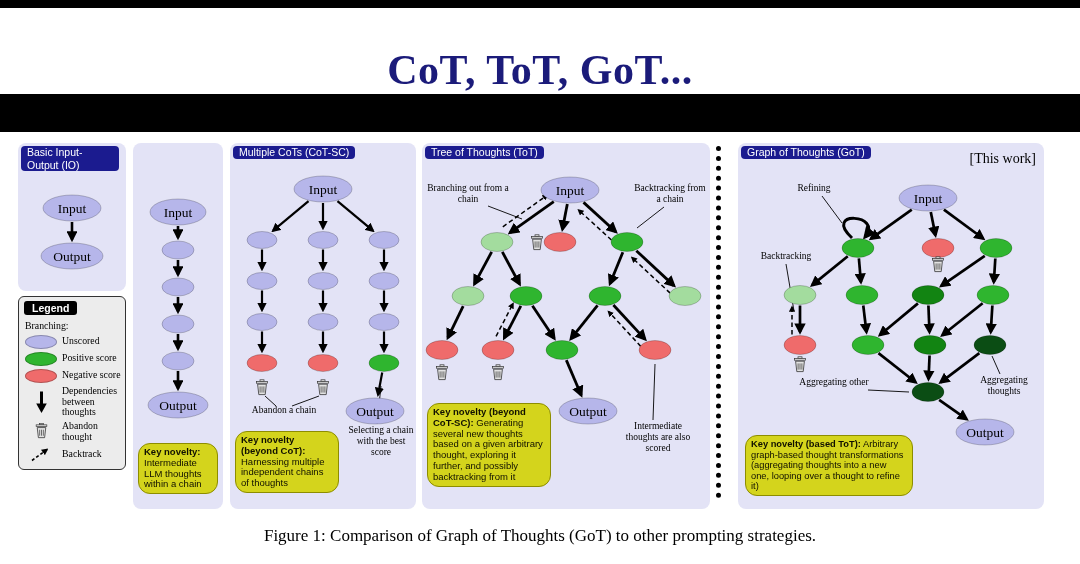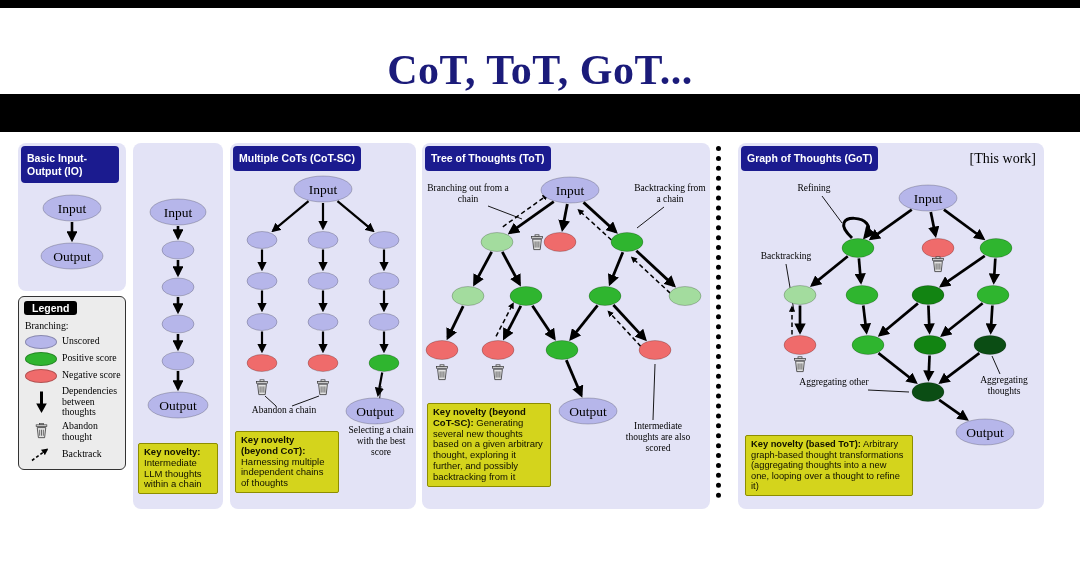--- a/index.html
+++ b/index.html
@@ -9,34 +9,34 @@
   #title{font-family:"Liberation Serif",serif;font-weight:bold;font-size:42px;color:#1b1b7a;letter-spacing:.5px}
   #main{position:absolute;left:0;top:132px;width:1080px;height:432px;background:#fff}
   .panel{position:absolute;background:#e3e3f6;border-radius:8px}
   #p-io{left:18px;top:11px;width:108px;height:148px}
   #p-cot{left:133px;top:11px;width:90px;height:366px}
   #p-cotsc{left:230px;top:11px;width:186px;height:366px}
   #p-tot{left:422px;top:11px;width:288px;height:366px}
   #p-got{left:738px;top:11px;width:306px;height:366px}
   .gwrap{position:absolute;left:0;top:0;right:0;bottom:0}
   .gwrap svg{position:absolute;left:0;top:0}
-  .phead{position:absolute;left:3px;top:3px;background:#1b1b8f;color:#fff;font-weight:bold;font-size:10.5px;line-height:1.2;padding:6px 6px;border-radius:4px;z-index:3}
+  .phead{position:absolute;left:3px;top:3px;background:#1b1b8f;color:#fff;font-weight:normal;font-size:10.5px;line-height:1.2;padding:0 6px;border-radius:4px;z-index:3}
   #p-io .phead{width:98px}
   #p-cot .phead{width:82px}
   .ann{position:absolute;font-family:"Liberation Serif",serif;font-size:9.5px;line-height:1.15;color:#000;text-align:center;z-index:2}
   #ann-abandon{left:2px;top:262px;width:104px}
   #ann-select{left:118px;top:282px;width:66px}
   #ann-branch{left:4px;top:40px;width:84px}
   #ann-backtot{left:210px;top:40px;width:76px}
   #ann-inter{left:196px;top:278px;width:80px}
   #ann-refine{left:46px;top:40px;width:60px}
   #ann-backgot{left:10px;top:108px;width:76px}
   #ann-aggch{left:58px;top:234px;width:76px}
   #ann-aggth{left:228px;top:232px;width:76px}
-  .keybox{position:absolute;background:#d4d41c;border:1px solid #8d8d00;border-radius:2px;padding:3px 5px;font-size:9.5px;line-height:1.14;color:#101000;z-index:2}
+  .keybox{position:absolute;background:#d4d41c;border:1px solid #8d8d00;border-radius:12px;padding:3px 5px;font-size:9.5px;line-height:1.14;color:#101000;z-index:2}
   #kb-cot{left:5px;top:300px;width:80px}
   #kb-cotsc{left:5px;top:288px;width:104px}
   #kb-tot{left:5px;top:260px;width:124px}
   #kb-got{left:7px;top:292px;width:168px;font-size:9.3px}
   #thiswork{position:absolute;right:8px;top:8px;font-family:"Liberation Serif",serif;font-size:14px;color:#000;z-index:2}
   #divider{position:absolute;left:716px;top:14px;height:352px;width:0;border-left:5px dotted #000}
   #legend{position:absolute;left:18px;top:164px;width:108px;height:174px;background:#ececec;border:1.5px solid #333;border-radius:6px;padding:24px 4px 4px 6px;display:flex;flex-direction:column;gap:3px}
   #legendhead{position:absolute;left:5px;top:4px;background:#000;color:#fff;font-weight:bold;font-size:10.5px;padding:1px 8px;border-radius:3px}
   .lrow{display:flex;align-items:center;gap:5px;font-family:"Liberation Serif",serif;font-size:9.8px;line-height:1.1;color:#000}
   .licon{width:32px;flex:0 0 32px;display:flex;justify-content:center;align-items:center}
@@ -358,13 +358,14 @@
     <div class="ann" id="ann-refine">Refining</div>
     <div class="ann" id="ann-backgot">Backtracking</div>
     <div class="ann" id="ann-aggch">Aggregating other</div>
     <div class="ann" id="ann-aggth">Aggregating thoughts</div>
     <div class="keybox" id="kb-got">
       <b>Key novelty (based ToT):</b>
       <span>Arbitrary graph-based thought transformations (aggregating thoughts into a new one, looping over a thought to refine it)</span>
     </div>
   </div>
 
+  <div id="caption">Figure 1: Comparison of Graph of Thoughts (GoT) to other prompting strategies.</div>
 </div>
 
 </body></html>

